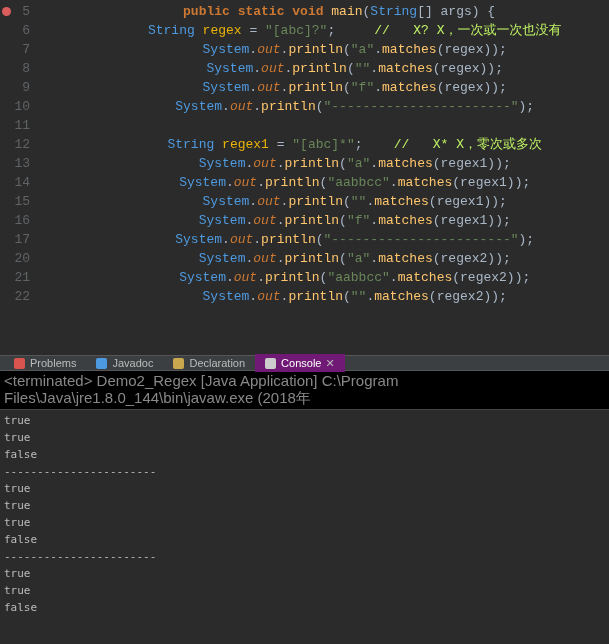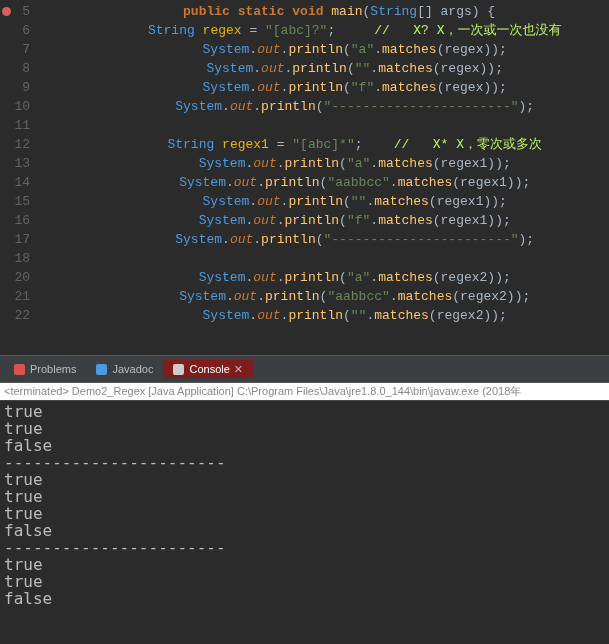--- a/index.html
+++ b/index.html
@@ -51,69 +51,69 @@
 .field { color: #cc7832; font-style: italic; }
 .method { color: #ffc66d; }
 .comment { color: #bef264; }
 .punc { color: #a9b7c6; }
 .op { color: #eab308; }
 
 .tabs {
   background: #3c3f41;
   display: flex;
   align-items: center;
-  height: 28px;
+  height: 16px;
   border-top: 1px solid #555;
   border-bottom: 1px solid #555;
   padding: 0 4px;
   gap: 2px;
 }
 .tab {
   display: flex;
   align-items: center;
   gap: 4px;
   padding: 2px 8px;
   color: #bbb;
   font-family: Tahoma, sans-serif;
   font-size: 11px;
   cursor: pointer;
 }
 .tab.active {
-  background: #7f1d1d;
+  background: #701a75;
   color: #fff;
 }
 .tab-icon {
   width: 14px;
   height: 14px;
   display: inline-flex;
   align-items: center;
   justify-content: center;
 }
 .close-x {
   width: 12px;
   height: 12px;
   font-size: 11px;
   color: #bbb;
   cursor: pointer;
 }
 
 .terminated {
-  background: #ffffff;
+  background: #000000;
   color: #888;
   font-family: Tahoma, sans-serif;
-  font-size: 11px;
+  font-size: 15px;
   padding: 1px 4px;
   border-bottom: 1px solid #444;
 }
 .console {
   background: #2b2b2b;
   padding: 2px 4px;
   color: #bbb;
   font-family: Consolas, monospace;
-  font-size: 16px;
+  font-size: 11px;
   line-height: 17px;
   white-space: pre;
 }
 </style>
 </head>
 <body>
 
 <div class="editor" id="editor">
     <div class="line"><div class="gutter">5<span class="breakpoint"></span></div><div class="code"><span>    </span><span class="kw">public</span><span class="punc"> </span><span class="kw">static</span><span class="punc"> </span><span class="kw">void</span><span class="punc"> </span><span class="method">main</span><span class="punc">(</span><span class="type">String</span><span class="punc">[] args) {</span></div></div>
     <div class="line"><div class="gutter">6</div><div class="code"><span>        </span><span class="type">String</span><span class="punc"> </span><span class="op">regex</span><span class="punc"> = </span><span class="str">"[abc]?"</span><span class="punc">;     </span><span class="comment">//   X? X，一次或一次也没有</span></div></div>
@@ -121,21 +121,20 @@
     <div class="line"><div class="gutter">8</div><div class="code"><span>        </span><span class="type">System</span><span class="punc">.</span><span class="field">out</span><span class="punc">.</span><span class="method">println</span><span class="punc">(</span><span class="str">""</span><span class="punc">.</span><span class="method">matches</span><span class="punc">(regex));</span></div></div>
     <div class="line"><div class="gutter">9</div><div class="code"><span>        </span><span class="type">System</span><span class="punc">.</span><span class="field">out</span><span class="punc">.</span><span class="method">println</span><span class="punc">(</span><span class="str">"f"</span><span class="punc">.</span><span class="method">matches</span><span class="punc">(regex));</span></div></div>
     <div class="line"><div class="gutter">10</div><div class="code"><span>        </span><span class="type">System</span><span class="punc">.</span><span class="field">out</span><span class="punc">.</span><span class="method">println</span><span class="punc">(</span><span class="str">"-----------------------"</span><span class="punc">);</span></div></div>
     <div class="line"><div class="gutter">11</div><div class="code"><span></span></div></div>
     <div class="line"><div class="gutter">12</div><div class="code"><span>        </span><span class="type">String</span><span class="punc"> </span><span class="op">regex1</span><span class="punc"> = </span><span class="str">"[abc]*"</span><span class="punc">;    </span><span class="comment">//   X* X，零次或多次</span></div></div>
     <div class="line"><div class="gutter">13</div><div class="code"><span>        </span><span class="type">System</span><span class="punc">.</span><span class="field">out</span><span class="punc">.</span><span class="method">println</span><span class="punc">(</span><span class="str">"a"</span><span class="punc">.</span><span class="method">matches</span><span class="punc">(regex1));</span></div></div>
     <div class="line"><div class="gutter">14</div><div class="code"><span>        </span><span class="type">System</span><span class="punc">.</span><span class="field">out</span><span class="punc">.</span><span class="method">println</span><span class="punc">(</span><span class="str">"aabbcc"</span><span class="punc">.</span><span class="method">matches</span><span class="punc">(regex1));</span></div></div>
     <div class="line"><div class="gutter">15</div><div class="code"><span>        </span><span class="type">System</span><span class="punc">.</span><span class="field">out</span><span class="punc">.</span><span class="method">println</span><span class="punc">(</span><span class="str">""</span><span class="punc">.</span><span class="method">matches</span><span class="punc">(regex1));</span></div></div>
     <div class="line"><div class="gutter">16</div><div class="code"><span>        </span><span class="type">System</span><span class="punc">.</span><span class="field">out</span><span class="punc">.</span><span class="method">println</span><span class="punc">(</span><span class="str">"f"</span><span class="punc">.</span><span class="method">matches</span><span class="punc">(regex1));</span></div></div>
     <div class="line"><div class="gutter">17</div><div class="code"><span>        </span><span class="type">System</span><span class="punc">.</span><span class="field">out</span><span class="punc">.</span><span class="method">println</span><span class="punc">(</span><span class="str">"-----------------------"</span><span class="punc">);</span></div></div>
-    <div class="line"><div class="gutter">18</div><div class="code"><span></span></div></div>
     <div class="line"><div class="gutter">20</div><div class="code"><span>        </span><span class="type">System</span><span class="punc">.</span><span class="field">out</span><span class="punc">.</span><span class="method">println</span><span class="punc">(</span><span class="str">"a"</span><span class="punc">.</span><span class="method">matches</span><span class="punc">(regex2));</span></div></div>
     <div class="line"><div class="gutter">21</div><div class="code"><span>        </span><span class="type">System</span><span class="punc">.</span><span class="field">out</span><span class="punc">.</span><span class="method">println</span><span class="punc">(</span><span class="str">"aabbcc"</span><span class="punc">.</span><span class="method">matches</span><span class="punc">(regex2));</span></div></div>
     <div class="line"><div class="gutter">22</div><div class="code"><span>        </span><span class="type">System</span><span class="punc">.</span><span class="field">out</span><span class="punc">.</span><span class="method">println</span><span class="punc">(</span><span class="str">""</span><span class="punc">.</span><span class="method">matches</span><span class="punc">(regex2));</span></div></div>
   </div>
 
 <div class="tabs" id="tabs">
     <div class="tab">
       <span class="tab-icon">
         <svg width="13" height="13" viewBox="0 0 13 13">
           <rect x="1" y="1" width="11" height="11" rx="2" fill="#d9534f"></rect>
@@ -144,20 +143,28 @@
       <span>Problems</span>
     </div>
     <div class="tab">
       <span class="tab-icon">
         <svg width="13" height="13" viewBox="0 0 13 13">
           <rect x="1" y="1" width="11" height="11" rx="2" fill="#4e9ae0"></rect>
         </svg>
       </span>
       <span>Javadoc</span>
     </div>
+    <div class="tab">
+      <span class="tab-icon">
+        <svg width="13" height="13" viewBox="0 0 13 13">
+          <rect x="1" y="1" width="11" height="11" rx="2" fill="#c9a84e"></rect>
+        </svg>
+      </span>
+      <span>Declaration</span>
+    </div>
     <div class="tab active">
       <span class="tab-icon">
         <svg width="13" height="13" viewBox="0 0 13 13">
           <rect x="1" y="1" width="11" height="11" rx="2" fill="#ccc"></rect>
         </svg>
       </span>
       <span>Console</span>
       <span class="close-x">✕</span>
     </div>
   </div>

